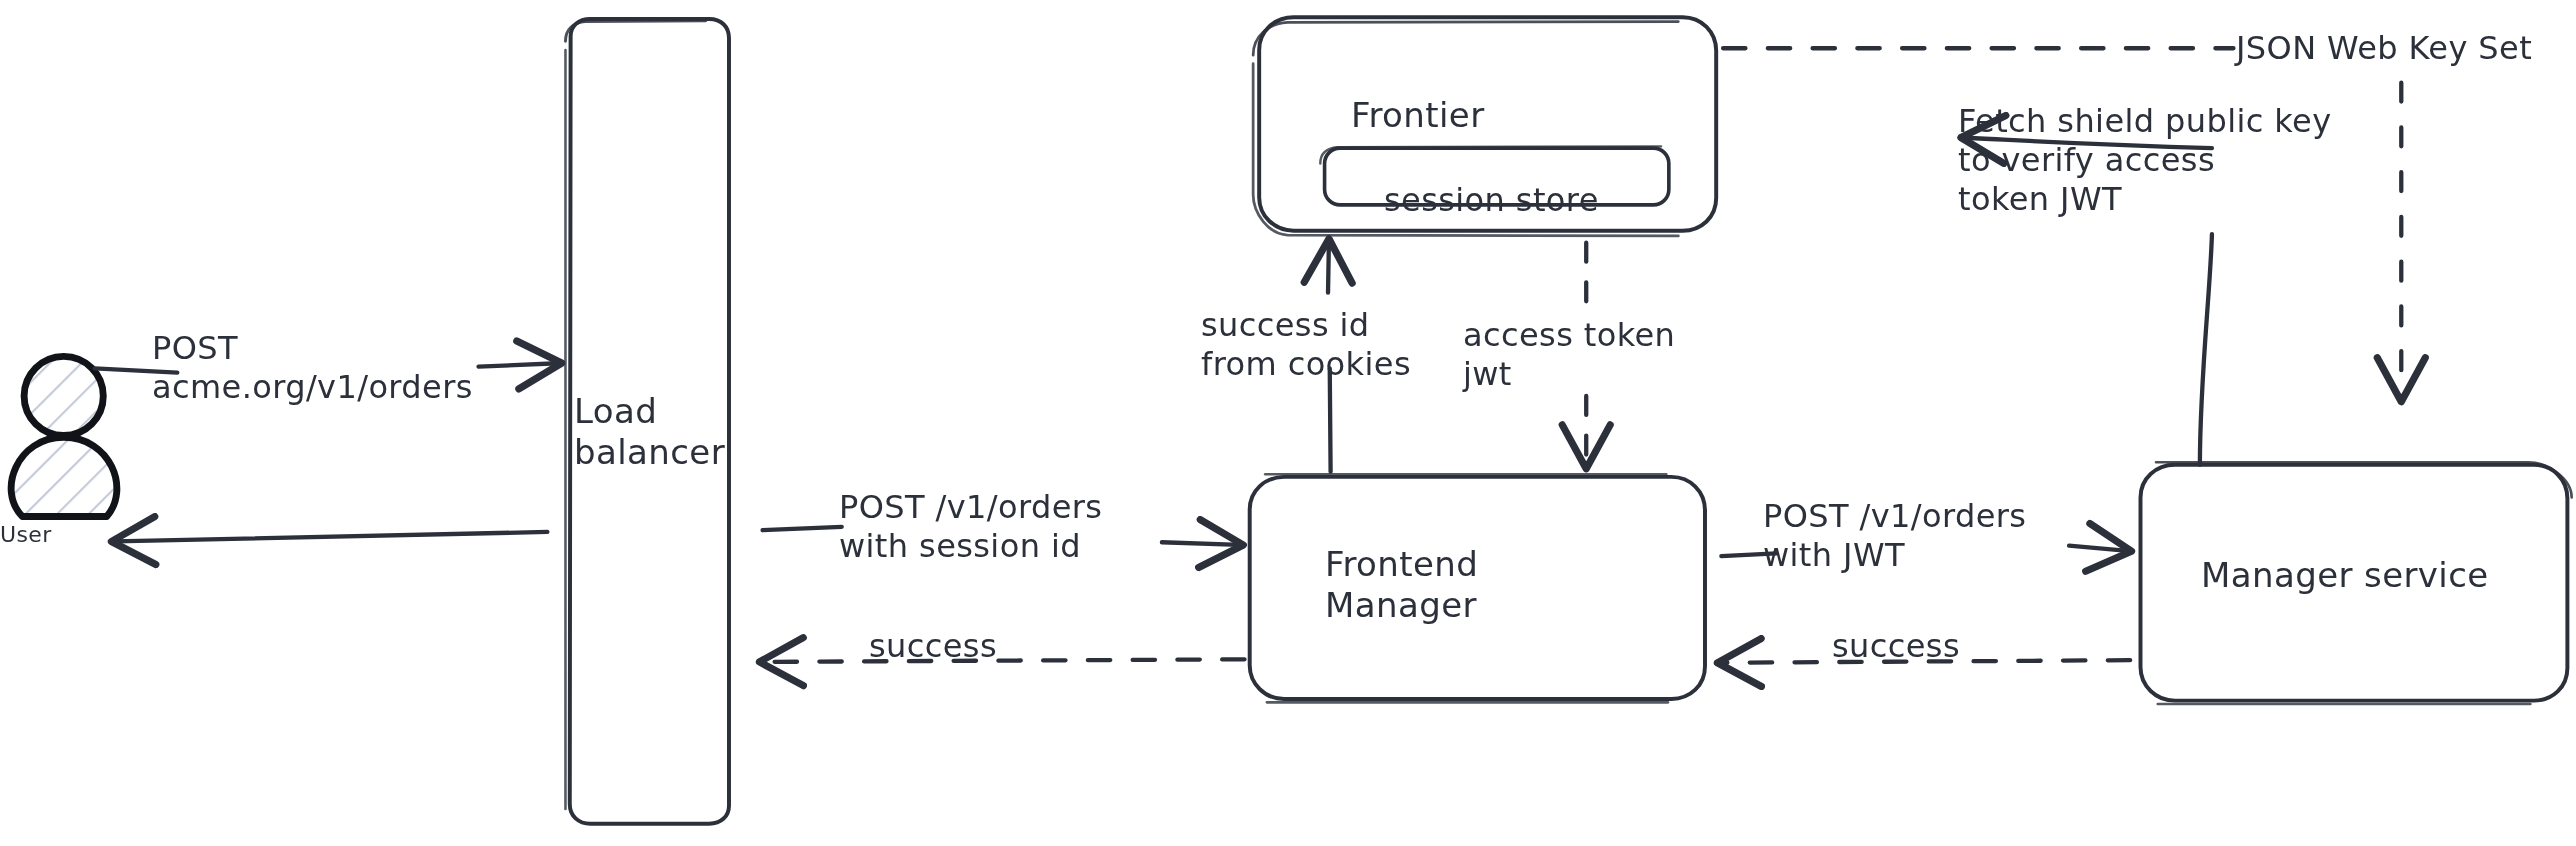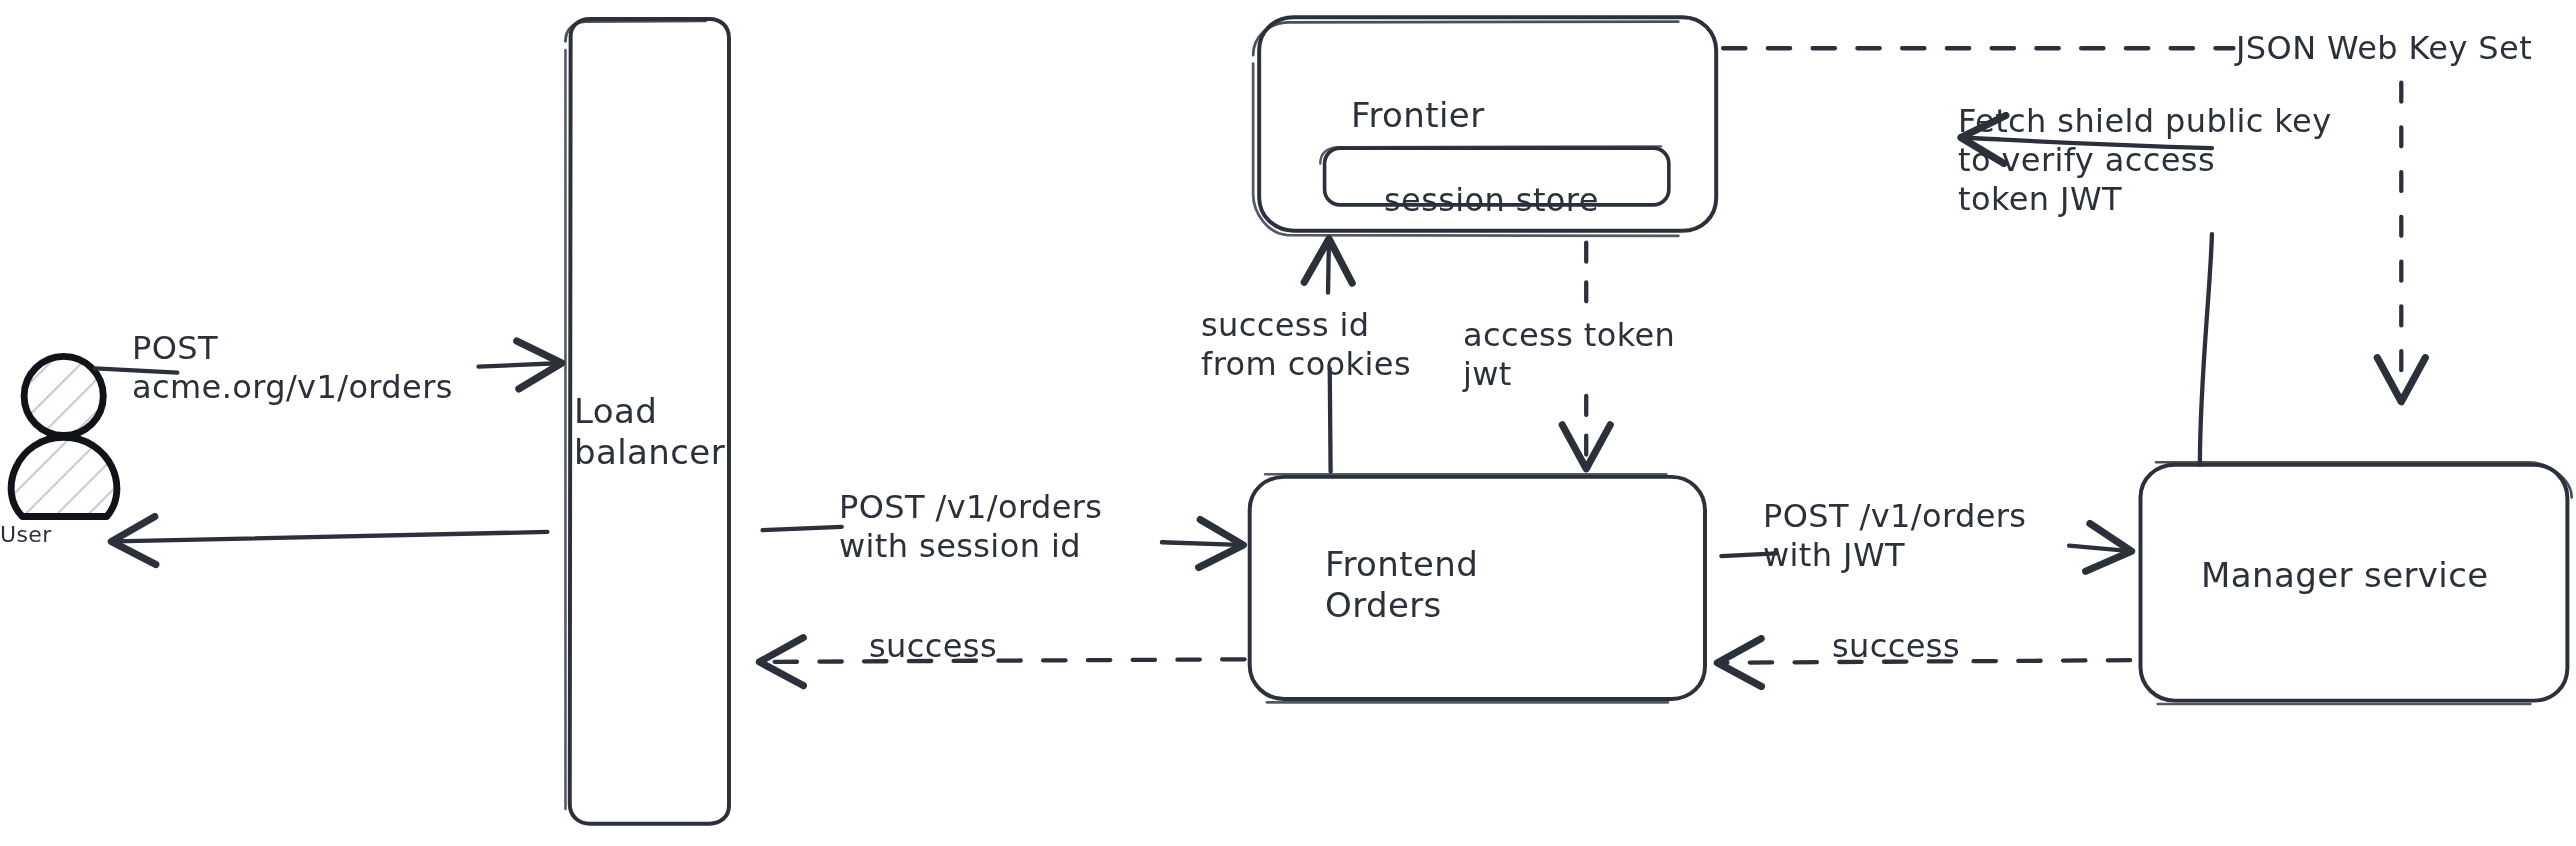--- a/index.html
+++ b/index.html
@@ -167,25 +167,25 @@
   <div class="lbl actor-label" style="left:0px; top:522px; width:129px;">User</div>
 
   <div class="lbl node-label" style="left:574px; top:379px; width:151px;margin-top:12px;">Load
 balancer</div>
 
   <div class="lbl node-label" style="left:1351px; top:95px; width:293px;">Frontier</div>
 
   <div class="lbl store-label" style="left:1384px; top:157px; width:327px;margin-top:24px;">session store</div>
 
   <div class="lbl node-label" style="left:1325px; top:544px; width:305px;">Frontend
-Orders</div>
+Manager</div>
 
   <div class="lbl node-label" style="left:2201px; top:555px; width:318px;">Manager service</div>
 
-  <div class="lbl edge-label" style="left:132px; top:329px; width:344px;">POST
+  <div class="lbl edge-label" style="left:152px; top:329px; width:344px;">POST
 acme.org/v1/orders</div>
 
   <div class="lbl edge-label" style="left:839px; top:488px; width:327px;">POST /v1/orders
 with session id</div>
 
   <div class="lbl edge-label" style="left:869px; top:627px; width:203px;">success</div>
 
   <div class="lbl edge-label" style="left:1763px; top:497px; width:301px;">POST /v1/orders
 with JWT</div>
 

